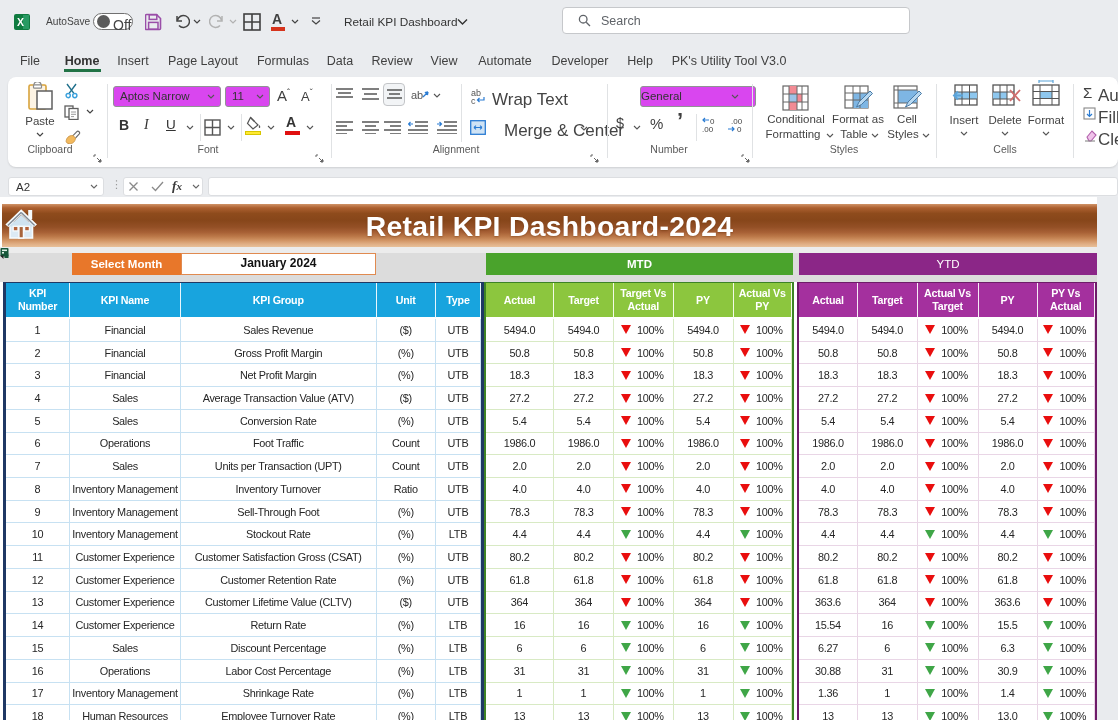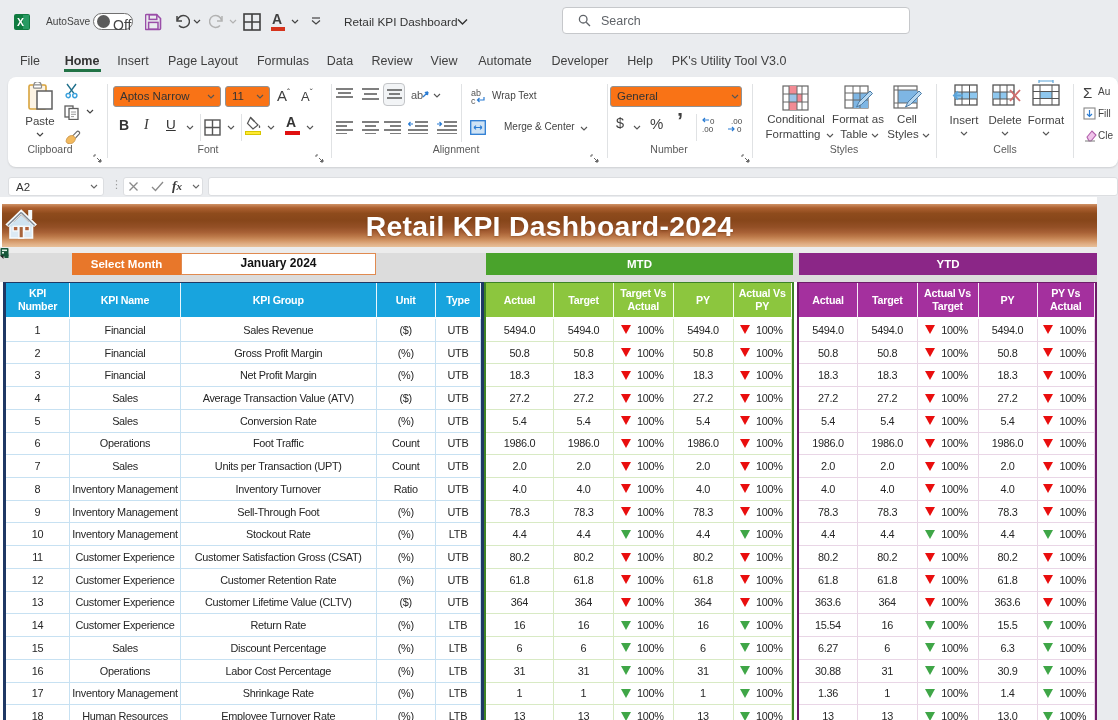--- a/index.html
+++ b/index.html
@@ -16,39 +16,39 @@
 .t{position:absolute;white-space:nowrap;color:#444}
 svg{display:block}
 
 #toggle{left:93px;top:13px;width:40px;height:17px;background:#fff;border:1.2px solid #707070;border-radius:9px}
 #knob{left:96.5px;top:15px;width:13px;height:13px;border-radius:50%;background:#5b5b5b}
 #searchbox{left:562px;top:7px;width:348px;height:27px;background:#fff;border:1px solid #c6c8cb;border-radius:4px}
 
 .mi{position:absolute;top:53.5px;font-size:12.5px;color:#404040;transform:translateX(-50%)}
 #homeu{left:64px;top:69px;width:37px;height:3px;background:#217346}
 
-.rbox{position:absolute;background:#f97316;border:1px solid #909294;border-radius:3px;font-size:11.5px;color:#333}
+.rbox{position:absolute;background:#d946ef;border:1px solid #909294;border-radius:3px;font-size:11.5px;color:#333}
 .sep{position:absolute;width:1px;background:#e0e2e4;top:84px;height:74px}
 .glabel{position:absolute;font-size:10.5px;color:#5a5a5a;transform:translateX(-50%);top:143px}
 .launch{position:absolute;width:9px;height:9px}
 .chev{position:absolute;width:8px;height:5px}
-.rtext{position:absolute;font-size:10px;color:#444;white-space:nowrap}
+.rtext{position:absolute;font-size:17px;color:#444;white-space:nowrap}
 .rtextc{position:absolute;font-size:11.5px;color:#444;white-space:nowrap;transform:translateX(-50%)}
 
 .fwhite{position:absolute;background:#fff;border-radius:3px;top:177px;height:19px;border:1px solid #dcdee1}
 
 #banner{left:2px;top:204px;width:1095px;height:43px;
  background:linear-gradient(180deg,#d09367 0%,#ad6030 9%,#8e4b1c 22%,#87461a 38%,#945026 54%,#a86136 66%,#bd7a4a 76%,#d29565 85%,#e0ae84 93%,#e8c099 100%)}
 #bannertitle{width:100%;text-align:center;top:6px;font-size:28.3px;font-weight:bold;color:#fff;letter-spacing:.3px;text-shadow:0 1px 2px rgba(90,40,0,.35);font-family:"Liberation Sans",sans-serif}
 #band{left:0px;top:247px;width:1097px;height:35px;background:#dcdcdc}
 #bandtop{left:0px;top:247px;width:1097px;height:6px;background:#ececec}
 #selmonth{left:72px;top:253px;width:109px;height:22px;background:#e8772a;color:#fff;font-weight:bold;font-size:11.5px;text-align:center;line-height:22px}
 #janbox{left:181px;top:253px;width:195px;height:22px;background:#fff;border:1.5px solid #e08a50;color:#111;font-weight:bold;font-size:12px;text-align:center;line-height:19px}
 #mtdbar{left:486px;top:253px;width:307px;height:22px;background:#4aa32c;color:#fff;font-weight:bold;font-size:11.5px;text-align:center;line-height:22px}
-#ytdbar{left:799px;top:253px;width:298px;height:22px;background:#8b2687;color:#fff;font-weight:bold;font-size:11.5px;text-align:center;line-height:22px}
+#ytdbar{left:799px;top:253px;width:298px;height:22px;background:#8b2687;color:#fff;font-weight:normal;font-size:11.5px;text-align:center;line-height:22px}
 #rightstrip{left:1097px;top:197px;width:21px;height:523px;background:#e9ebee}
 
 .blk{position:absolute;top:282px;display:grid}
 .hc{display:flex;align-items:center;justify-content:center;text-align:center;color:#fff;font-weight:bold;font-size:10.7px;letter-spacing:-0.2px;line-height:13px}
 .c{display:flex;align-items:center;justify-content:center;text-align:center;font-size:10.9px;letter-spacing:-0.3px;color:#262626;background:#fff;overflow:hidden;white-space:nowrap}
 .pc{justify-content:center;gap:6px;padding-right:2px}
 .tri{width:0;height:0;border-left:5.2px solid transparent;border-right:5.2px solid transparent;border-top:9.5px solid #e90e0e}
 .pv{font-size:10.9px;letter-spacing:-0.3px;color:#262626}
 #ltab{left:3px;width:481px;height:438px;border-left:3px solid #1f3864;border-right:3px solid #1f3864;border-top:1px solid #1f3864;
  grid-template-columns:64px 111px 195.5px 59.5px 45px;grid-template-rows:36px repeat(18,22.72px)}
@@ -263,21 +263,21 @@
 <div class="rtext" style="left:504px;top:121px">Merge &amp; Center</div>
 <svg class="chev" style="left:580px;top:126px">
     <path d="M1 1 l3 3 l3 -3" fill="none" stroke="#555" stroke-width="1.1"></path>
   </svg>
 <div class="glabel" style="left:456px">Alignment</div>
 <svg class="launch" style="left:590px;top:154px" viewBox="0 0 9 9">
     <path d="M1 3 v-2 h2 M8 6 v2 h-2 M4 4 l3.5 3.5 M7.5 5 v2.5 h-2.5" fill="none" stroke="#666" stroke-width="1"></path>
   </svg>
 <div class="sep" style="left:607px"></div>
 
-<div class="rbox" style="left:610px;top:86px;width:132px;height:21px;line-height:19px;padding-left:6px">General</div>
+<div class="rbox" style="left:640px;top:86px;width:116px;height:21px;line-height:19px;">General</div>
 <svg class="chev" style="left:731px;top:94px">
     <path d="M1 1 l3 3 l3 -3" fill="none" stroke="#555" stroke-width="1.1"></path>
   </svg>
 <div class="t" style="left:616px;top:115px;font-size:14.5px;color:#404040">$</div>
 <svg class="chev" style="left:633px;top:125px">
     <path d="M1 1 l3 3 l3 -3" fill="none" stroke="#555" stroke-width="1.1"></path>
   </svg>
 <div class="t" style="left:650px;top:115px;font-size:15px;color:#404040">%</div>
 <div class="t" style="left:677px;top:108px;font-size:22px;font-weight:bold;color:#404040">’</div>
 <div class="sep" style="left:696px;top:114px;height:27px"></div>

